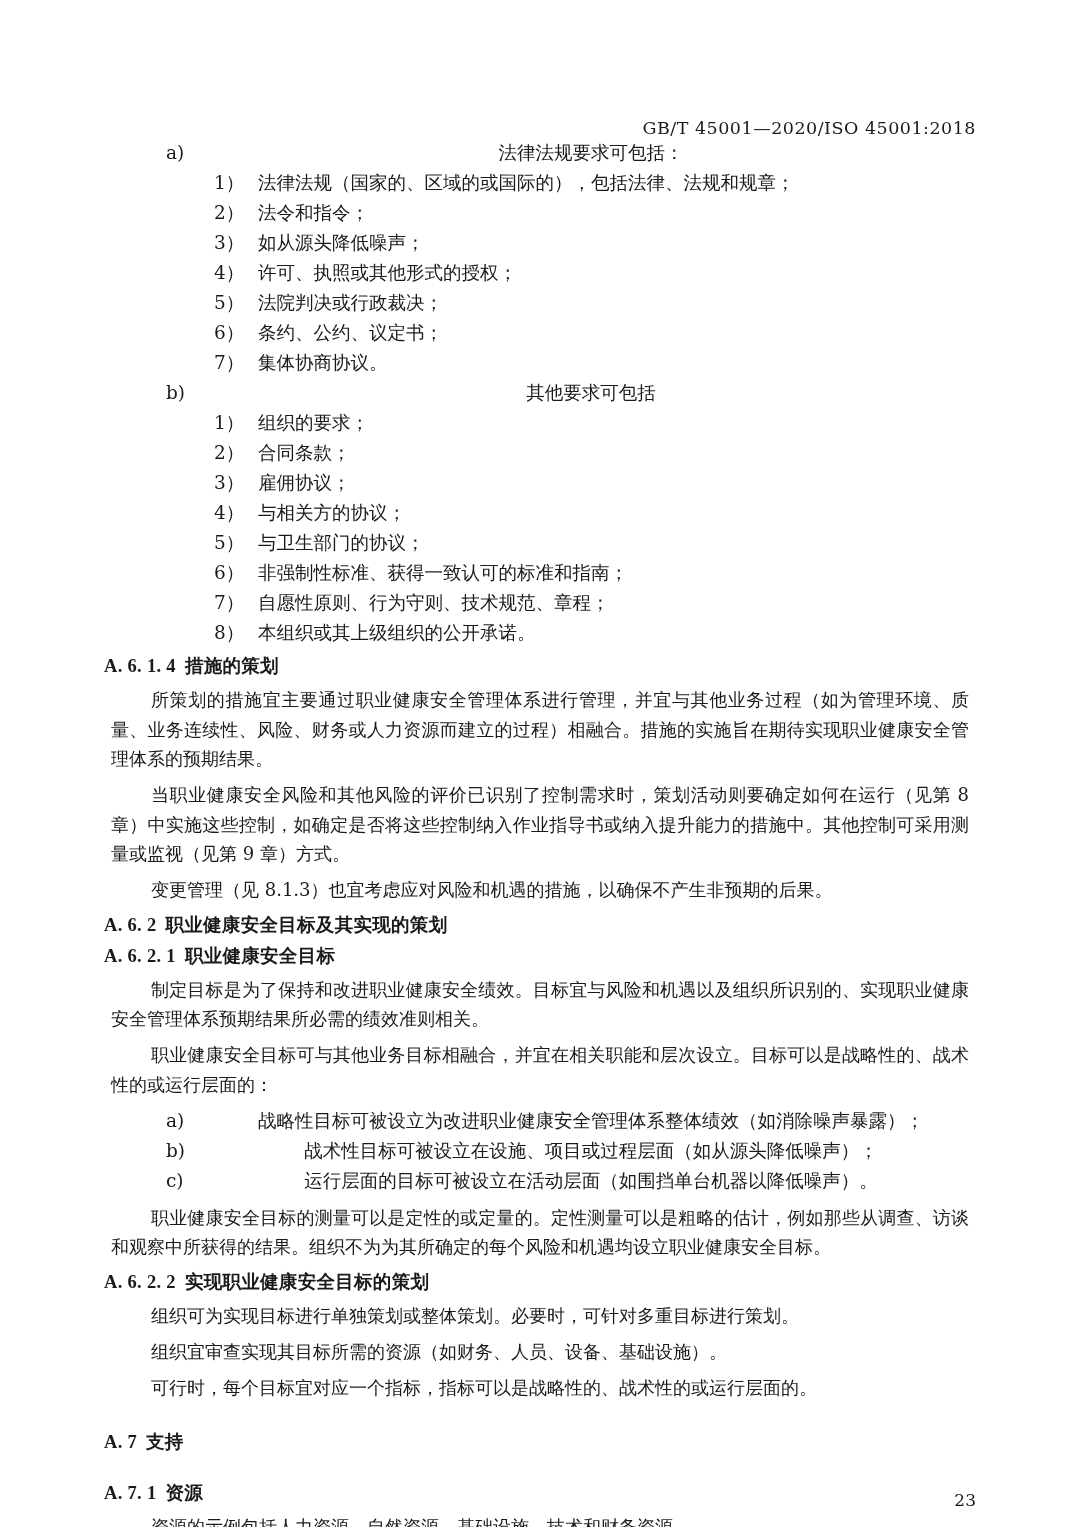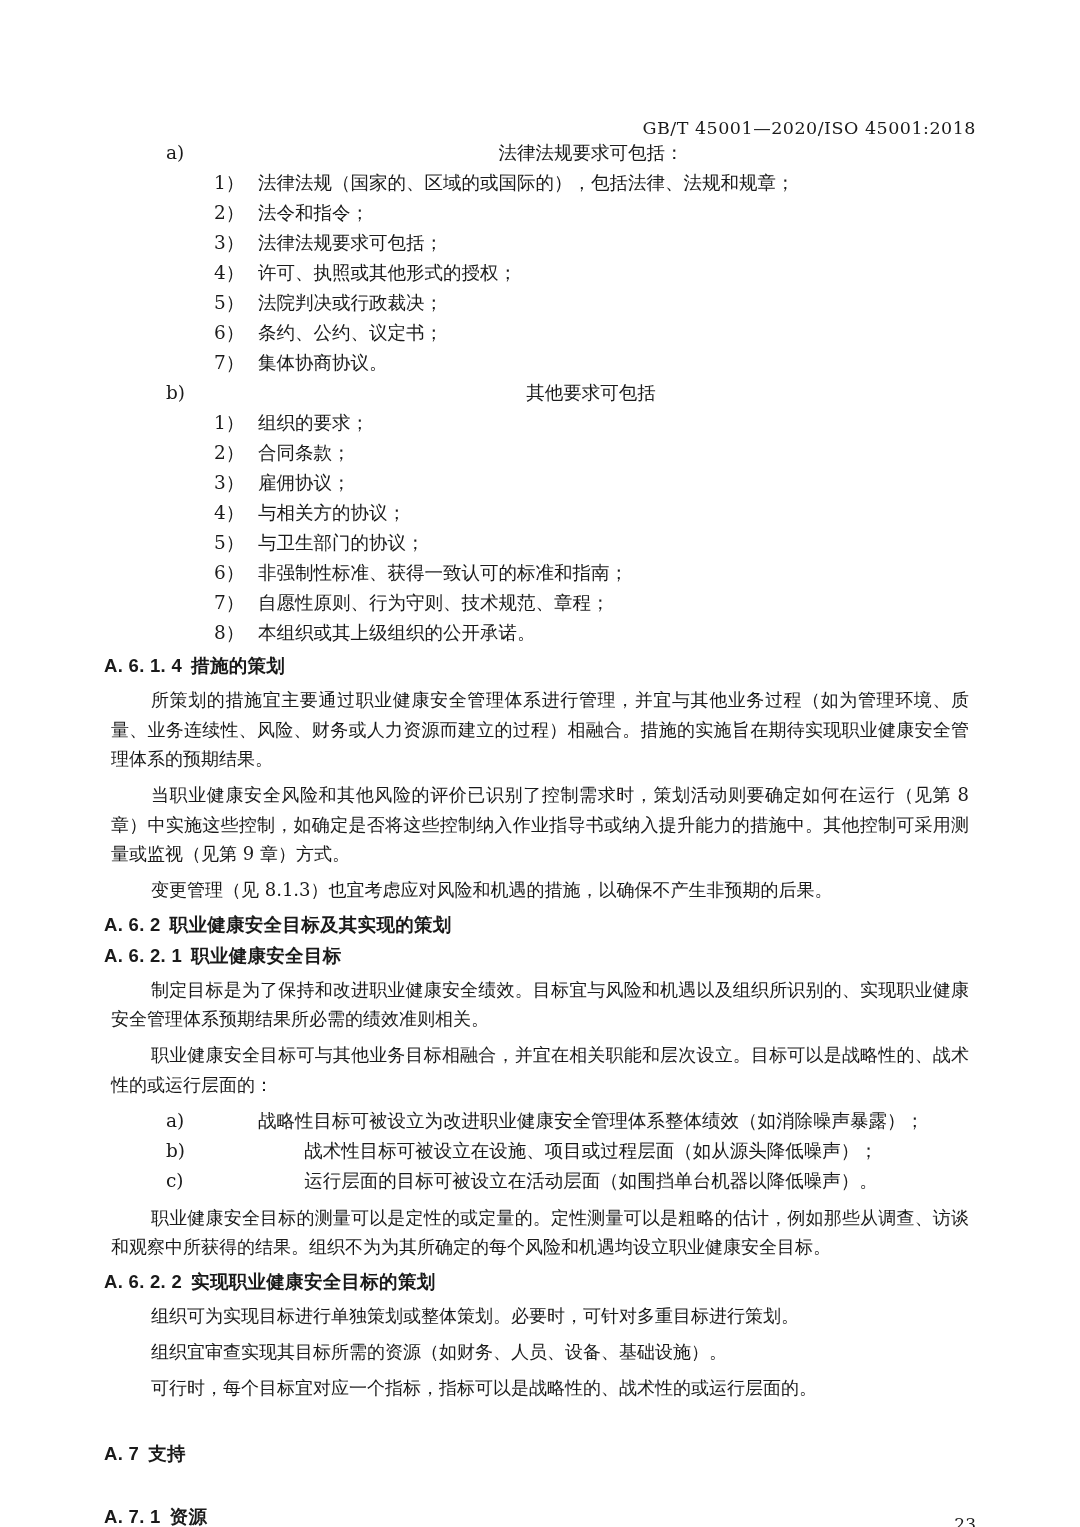--- a/index.html
+++ b/index.html
@@ -57,26 +57,26 @@
     flex: 1;
   }
   h3.sec {
     font-size: 18.5px;
     font-weight: bold;
     margin: 6px 0 2px 0;
     letter-spacing: 0.3px;
     font-family: "DejaVu Sans", "Liberation Sans", sans-serif;
   }
   h3.sec .num {
-    font-family: Liberation Sans, sans-serif;
+    font-family: Liberation Serif, serif;
     font-weight: bold;
     margin-right: 9px;
   }
   h3.sec.spaced {
-    margin-top: 38px;
+    margin-top: 26px;
   }
   p.para {
     font-size: 18px;
     line-height: 1.63;
     margin: 7px;
     text-indent: 40px;
     text-align: justify;
   }
   .pagenum {
     position: absolute;
@@ -148,21 +148,21 @@
   <div class="lvl2">
     <span class="mk">1）</span>
     <span class="tx">法律法规（国家的、区域的或国际的），包括法律、法规和规章；</span>
   </div>
   <div class="lvl2">
     <span class="mk">2）</span>
     <span class="tx">法令和指令；</span>
   </div>
   <div class="lvl2">
     <span class="mk">3）</span>
-    <span class="tx">法律法规要求可包括；</span>
+    <span class="tx">如从源头降低噪声；</span>
   </div>
   <div class="lvl2">
     <span class="mk">4）</span>
     <span class="tx">许可、执照或其他形式的授权；</span>
   </div>
   <div class="lvl2">
     <span class="mk">5）</span>
     <span class="tx">法院判决或行政裁决；</span>
   </div>
   <div class="lvl2">

